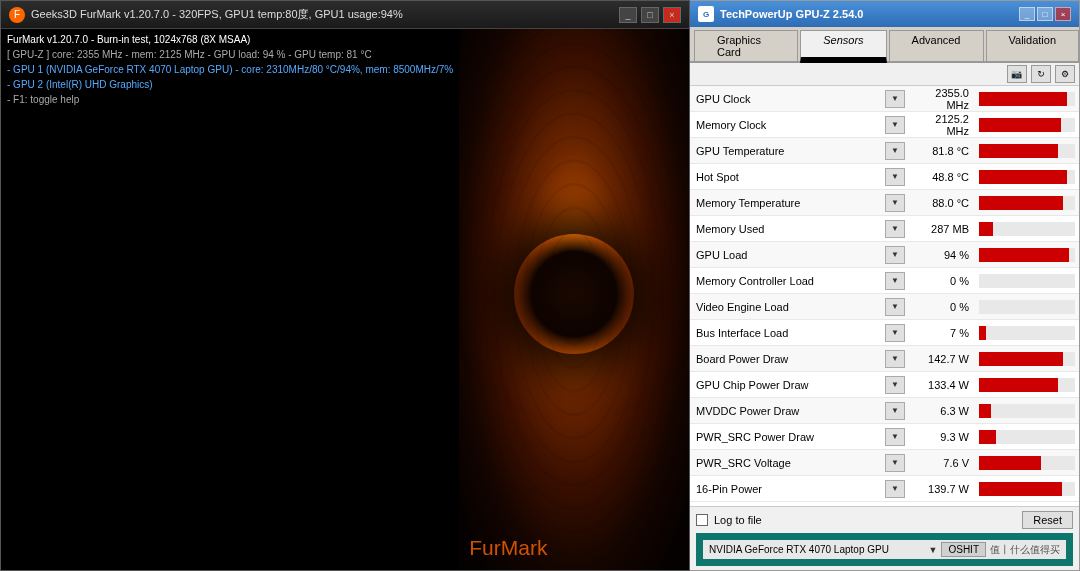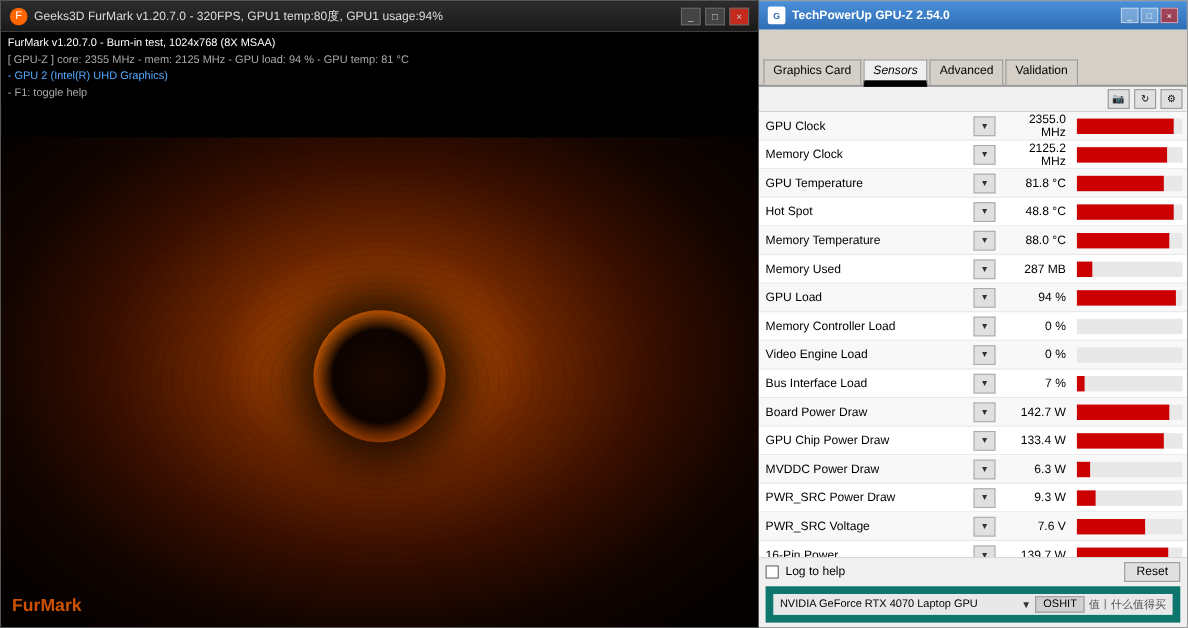--- a/index.html
+++ b/index.html
@@ -68,23 +68,22 @@
       cursor: pointer;
       display: flex;
       align-items: center;
       justify-content: center;
     }
     .win-btn.close { background: #c42b1c; }
 
     .furmark-content {
       flex: 1;
       display: flex;
-      flex-direction: column;
+      flex-direction: row;
       overflow: hidden;
-      gap: 30px;
     }
     .furmark-info-bar {
       background: #000;
       padding: 3px 6px;
       color: #fff;
       font-size: 10px;
       line-height: 1.5;
       flex-shrink: 0;
     }
     .furmark-info-bar .line1 { color: #fff; }
@@ -134,22 +133,22 @@
       border: 1px solid rgba(255,255,255,0.3);
       color: #fff;
       font-size: 10px;
       padding: 4px 8px;
     }
     .furmark-logo {
       position: absolute;
       bottom: 10px;
       left: 10px;
       color: #ff6600;
-      font-size: 16px;
-      font-weight: bold;
+      font-size: 21px;
+      font-weight: normal;
       opacity: 0.8;
     }
 
     
     .gpuz-window {
       width: 390px;
       height: 571px;
       display: flex;
       flex-direction: column;
       background: #f0f0f0;
@@ -208,28 +207,27 @@
     .gpuz-tabs {
       display: flex;
       background: #d4d0c8;
       border-bottom: 2px solid #999;
       flex-shrink: 0;
       padding-top: 3px;
       padding-left: 4px;
       gap: 2px;
     }
     .gpuz-tab {
-      padding: 3px 8px;
+      padding: 3px 22px;
       font-size: 11px;
       cursor: pointer;
       background: #d4d0c8;
       border: 1px solid #999;
       border-bottom: none;
       color: #000;
-      margin-top: 24px;
     }
     .gpuz-tab.active {
       background: #f0f0f0;
       border-bottom: 6px solid #000000;
       margin-bottom: -2px;
       z-index: 1;
       font-style: italic;
     }
     .gpuz-toolbar {
       display: flex;
@@ -381,20 +379,21 @@
     <div class="furmark-window-controls">
       <div class="win-btn">_</div>
       <div class="win-btn">□</div>
       <div class="win-btn close">×</div>
     </div>
   </div>
   <div class="furmark-content">
     <div class="furmark-info-bar">
       <div class="line1">FurMark v1.20.7.0 - Burn-in test, 1024x768 (8X MSAA)</div>
       <div class="line3">[ GPU-Z ] core: 2355 MHz - mem: 2125 MHz - GPU load: 94 % - GPU temp: 81 °C</div>
+      <div class="line5">- GPU 1 (NVIDIA GeForce RTX 4070 Laptop GPU) - core: 2310MHz/80 °C/94%, mem: 8500MHz/7%</div>
       <div class="line5">- GPU 2 (Intel(R) UHD Graphics)</div>
       <div class="line6">- F1: toggle help</div>
     </div>
     <div class="furmark-canvas">
       <div class="furmark-canvas-bg">
         <div class="fur-overlay"></div>
         <div class="fur-center"></div>
         <div class="furmark-logo">FurMark</div>
       </div>
     </div>
@@ -560,21 +559,21 @@
         <div class="sensor-value">139.7 W</div>
         <div class="sensor-bar-container">
           <div class="sensor-bar" style="width: 86%;"></div>
         </div>
       </div>
     </div>
 
   <div class="gpuz-bottom">
     <div class="gpuz-log-row">
       <div class="gpuz-checkbox"></div>
-      <span class="gpuz-log-label">Log to help</span>
+      <span class="gpuz-log-label">Log to file</span>
       <button class="gpuz-reset-btn">Reset</button>
     </div>
     <div class="gpuz-device-bar">
       <span class="gpuz-device-name">NVIDIA GeForce RTX 4070 Laptop GPU</span>
       <span class="gpuz-device-dropdown">▼</span>
       <button class="gpuz-device-btn">OSHIT</button>
       <span class="gpuz-device-suffix">值丨什么值得买</span>
     </div>
   </div>
 </div>

